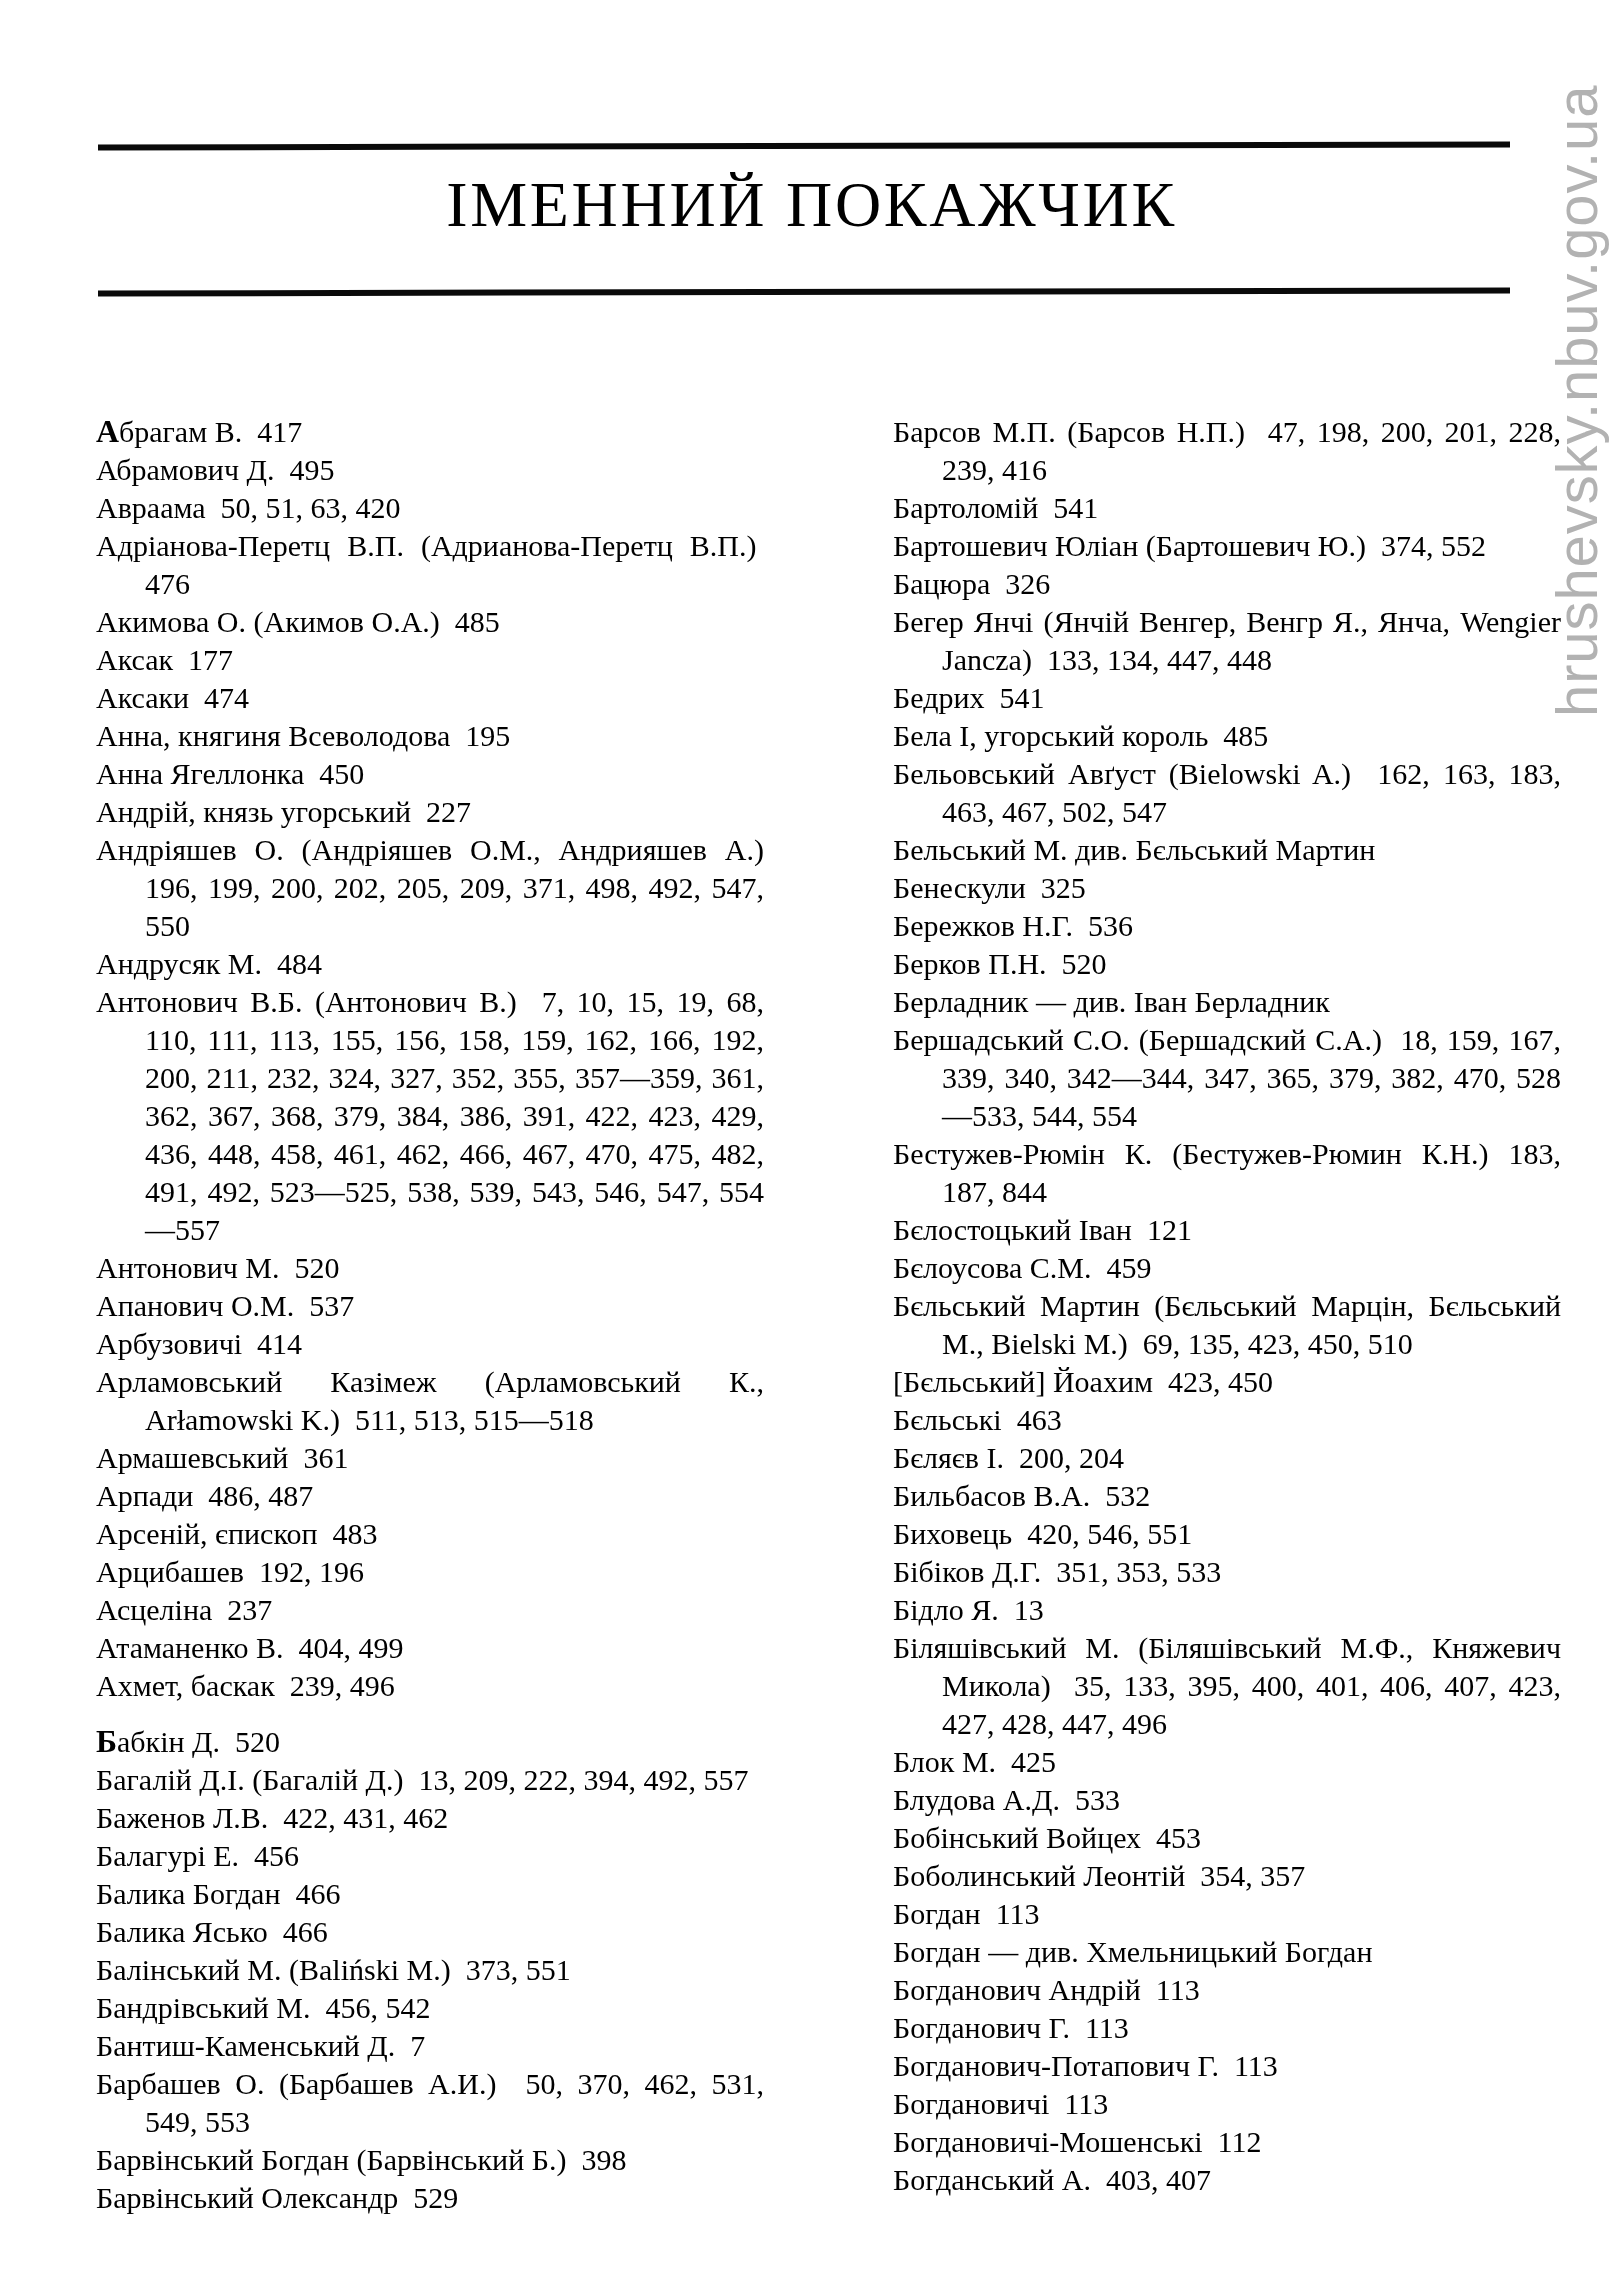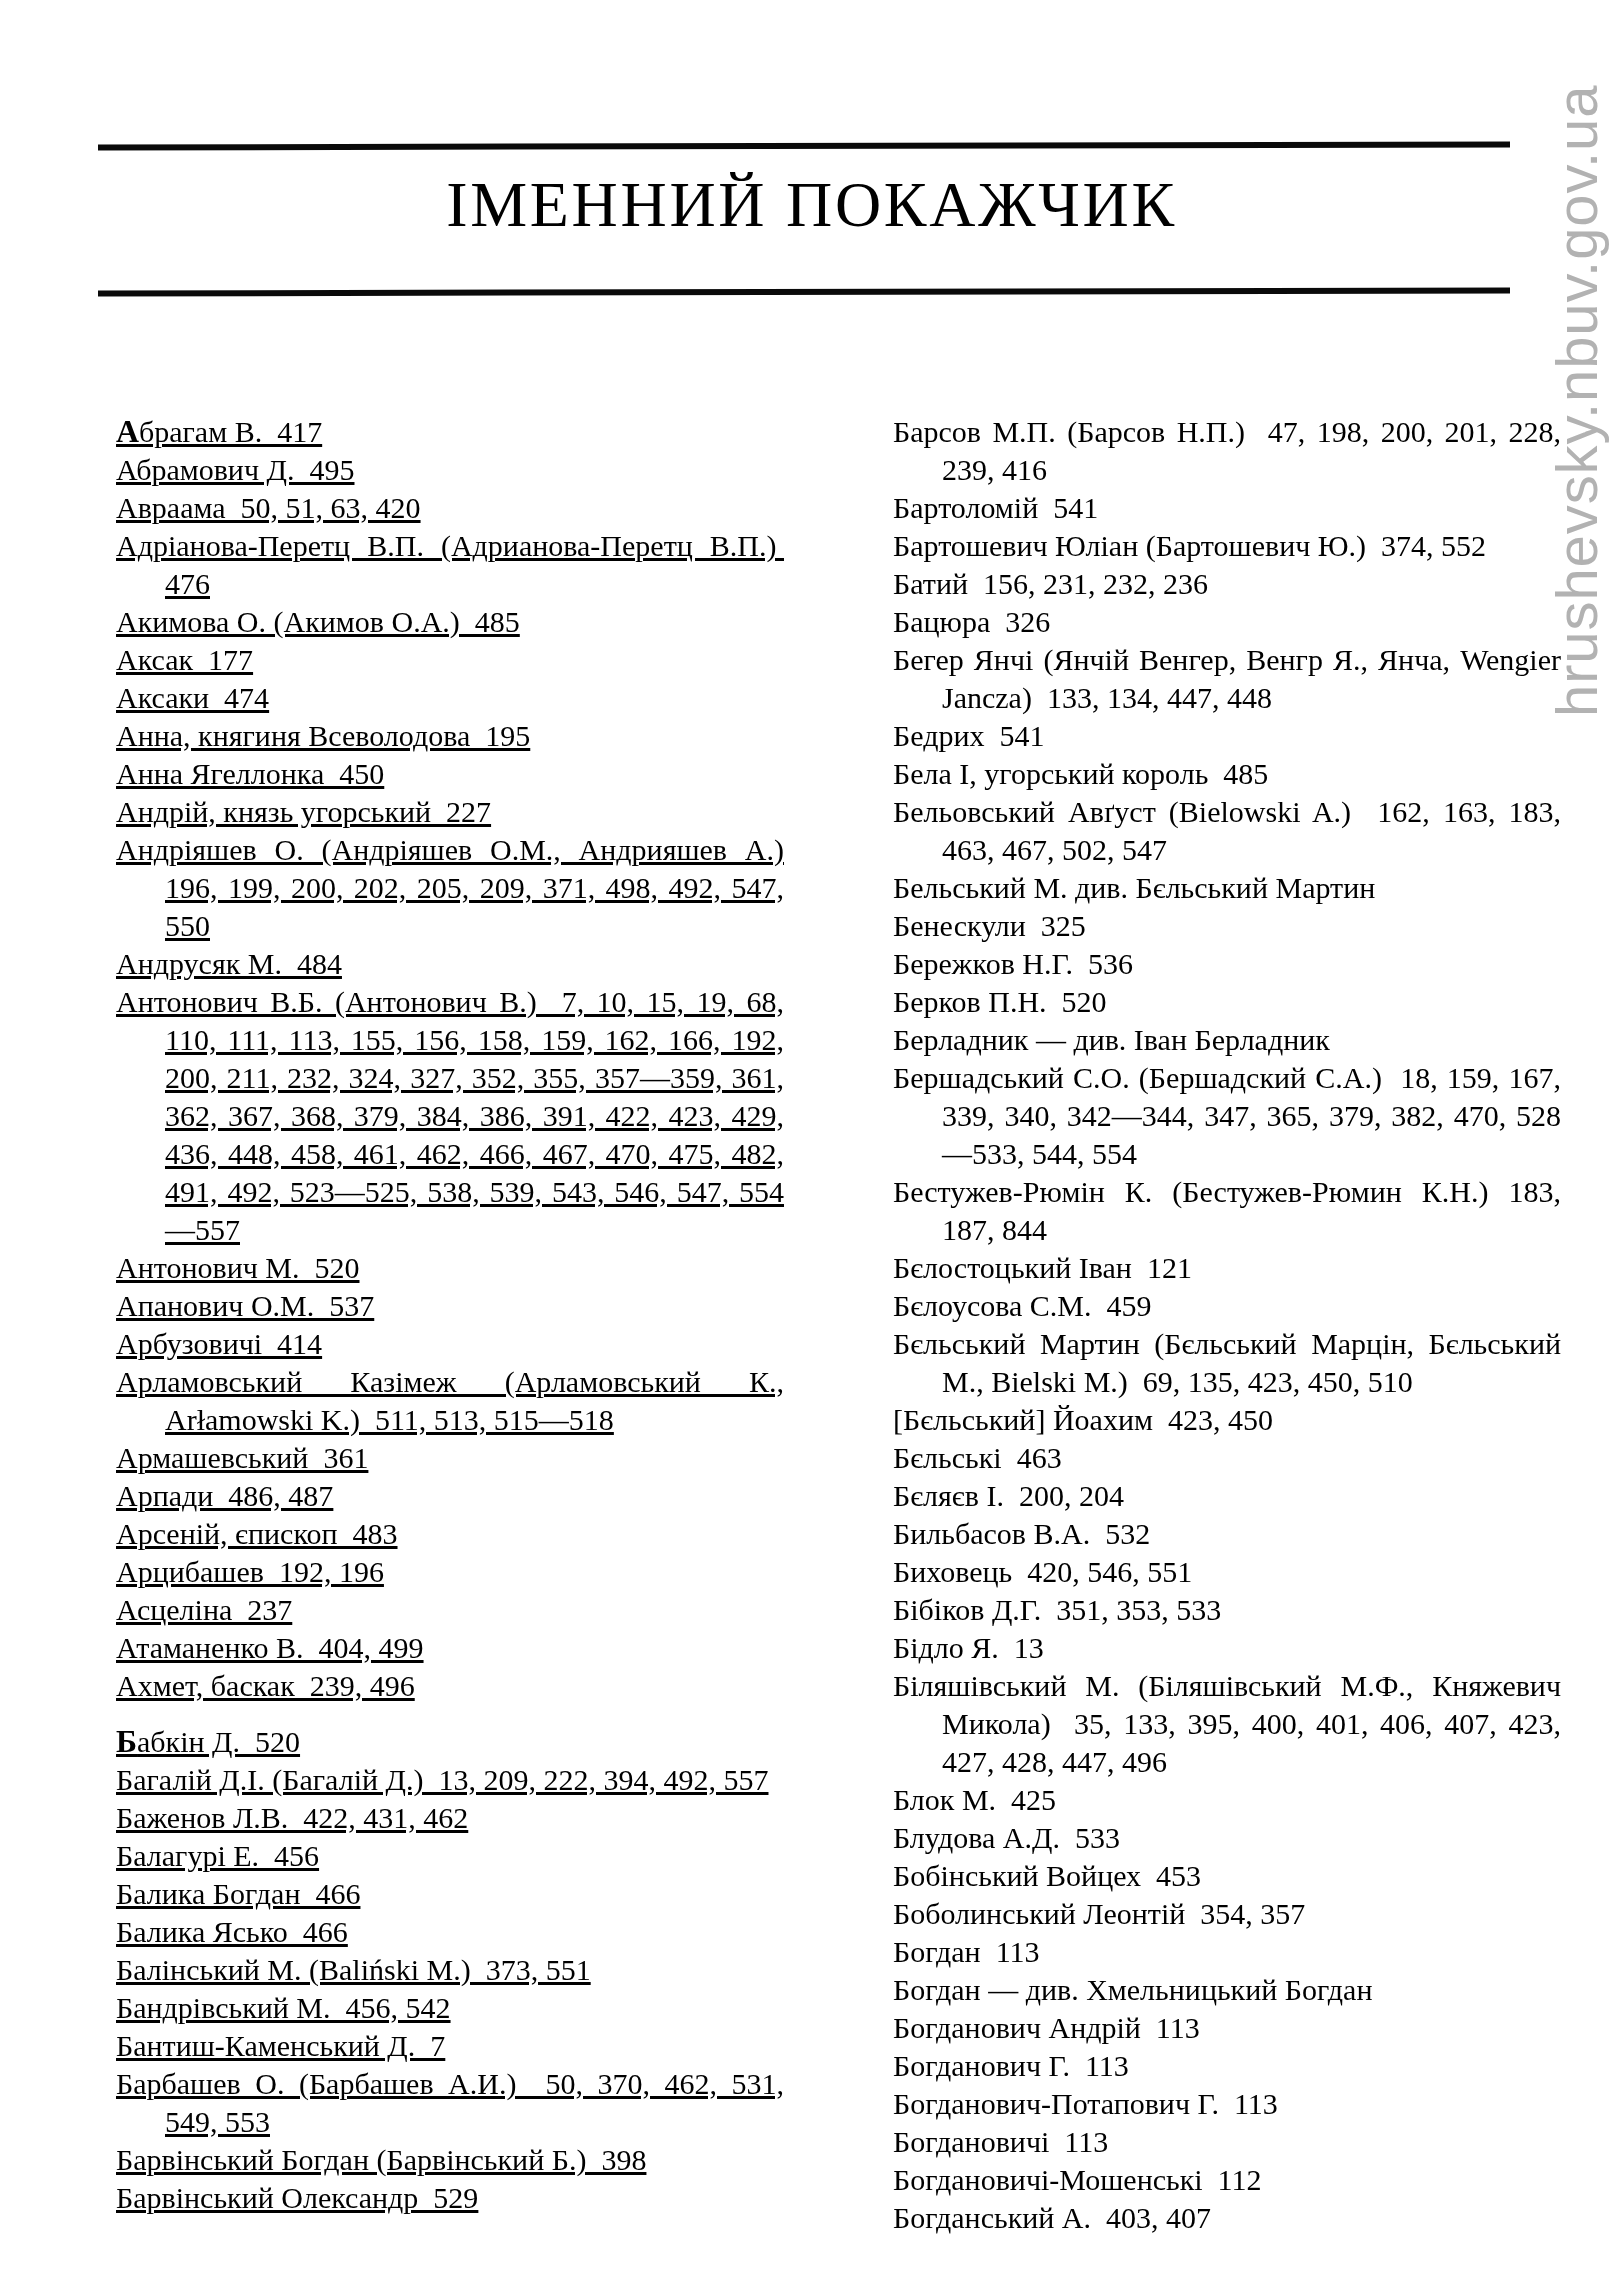--- a/index.html
+++ b/index.html
@@ -28,21 +28,21 @@
     letter-spacing:2.7px;
     line-height:1;
     white-space:nowrap;
   }
   .col{
     position:absolute;
     top:413px;
     font-size:30px;
     line-height:38px;
   }
-  .col-left{left:116px;width:668px;text-decoration:underline;}
+  .col-left{left:96px;width:668px;}
   .col-right{left:893px;width:668px;}
   .entry{
     padding-left:49px;
     text-indent:-49px;
     text-align:justify;
   }
   .entry.gap{margin-top:18px;}
   .entry b{font-weight:bold;font-size:1.06em;}
   .watermark{
     position:absolute;
@@ -100,21 +100,20 @@
       <div class="entry">Бандрівський М.&nbsp; 456, 542</div>
       <div class="entry">Бантиш-Каменський Д.&nbsp; 7</div>
       <div class="entry">Барбашев О. (Барбашев А.И.)&nbsp; 50, 370, 462, 531, 549, 553</div>
       <div class="entry">Барвінський Богдан (Барвінський Б.)&nbsp; 398</div>
       <div class="entry">Барвінський Олександр&nbsp; 529</div>
     </div>
   <div class="col col-right" id="col-right">
       <div class="entry">Барсов М.П. (Барсов Н.П.)&nbsp; 47, 198, 200, 201, 228, 239, 416</div>
       <div class="entry">Бартоломій&nbsp; 541</div>
       <div class="entry">Бартошевич Юліан (Бартошевич Ю.)&nbsp; 374, 552</div>
-      <div class="entry">Батий&nbsp; 156, 231, 232, 236</div>
       <div class="entry">Бацюра&nbsp; 326</div>
       <div class="entry">Бегер Янчі (Янчій Венгер, Венгр Я., Янча, Wengier Jancza)&nbsp; 133, 134, 447, 448</div>
       <div class="entry">Бедрих&nbsp; 541</div>
       <div class="entry">Бела І, угорський король&nbsp; 485</div>
       <div class="entry">Бельовський Авґуст (Bielowski A.)&nbsp; 162, 163, 183, 463, 467, 502, 547</div>
       <div class="entry">Бельський М. див. Бєльський Мартин</div>
       <div class="entry">Бенескули&nbsp; 325</div>
       <div class="entry">Бережков Н.Г.&nbsp; 536</div>
       <div class="entry">Берков П.Н.&nbsp; 520</div>
       <div class="entry">Берладник — див. Іван Берладник</div>

